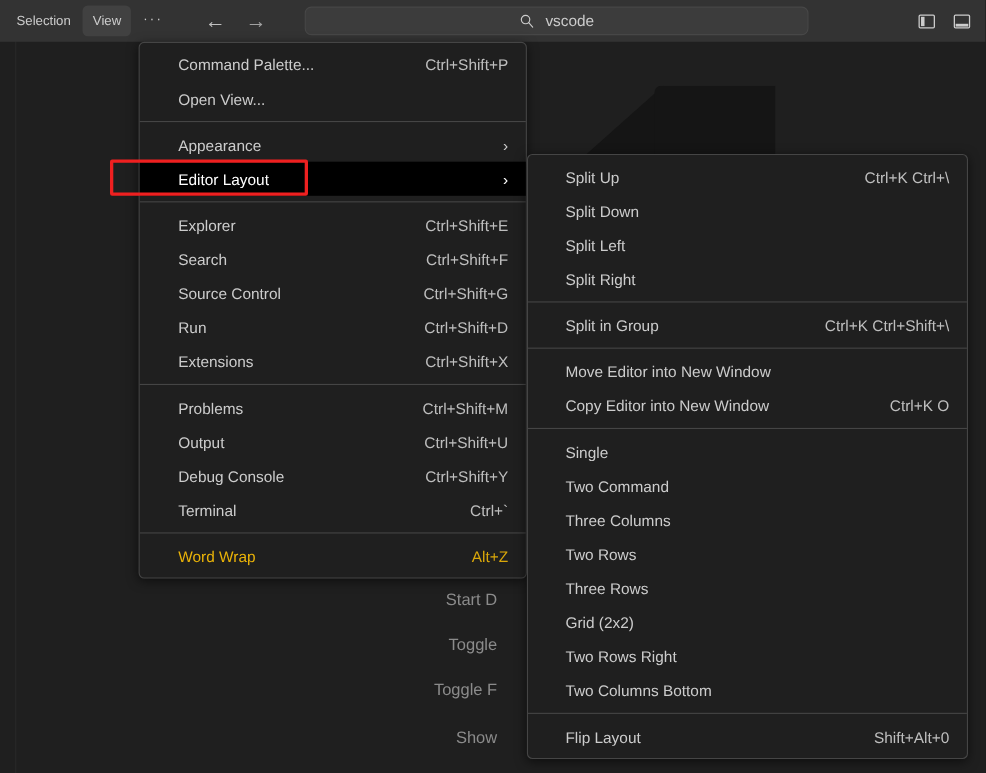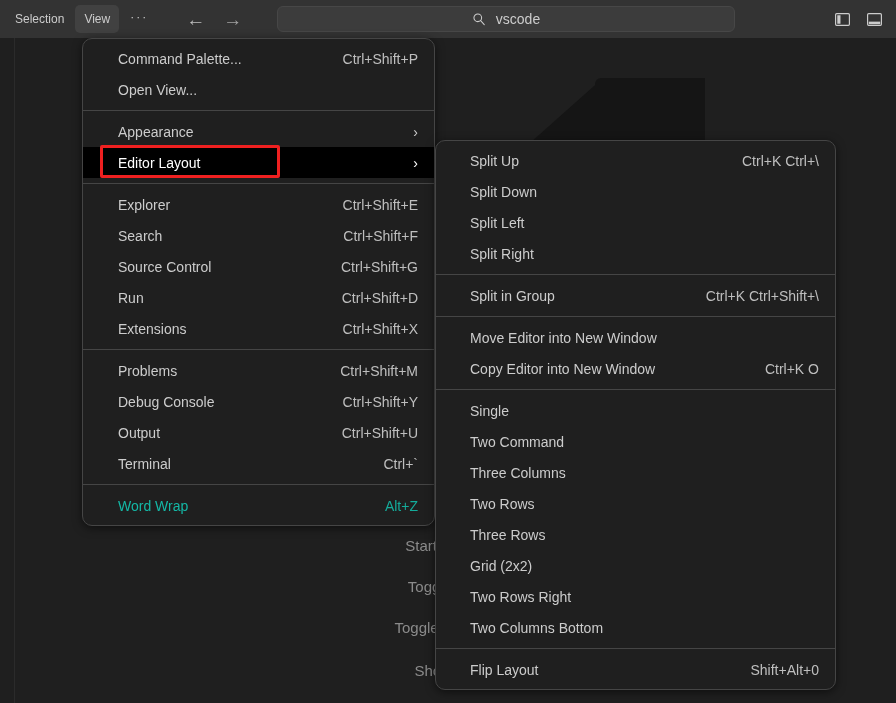--- a/index.html
+++ b/index.html
@@ -150,25 +150,26 @@
     justify-content: center;
     border-radius: 5px;
     cursor: default;
   }
 
   
   .menu {
     position: absolute;
     background: #1f1f1f;
     border: 1px solid #454545;
-    border-radius: 10px;
+    border-radius: 5px;
     box-shadow: 0 2px 10px rgba(0,0,0,.55);
     padding: 4px 0;
     box-sizing: border-box;
     z-index: 20;
+    margin-left: 44px;
   }
   #view-menu {
     left: 82px;
     top: 38px;
     width: 353px;
   }
   #editor-layout-submenu {
     left: 435px;
     top: 140px;
     width: 401px;
@@ -200,21 +201,21 @@
   }
   .menu-row .m-chevron {
     flex: 0 0 auto;
     font-size: 14px;
     color: #cccccc;
     padding-left: 20px;
     padding-right: 4px;
   }
   .menu-row.disabled .m-label,
   .menu-row.disabled .m-key {
-    color: #14b8a6;
+    color: #eab308;
   }
   .menu-row.selected {
     background: #000000;
   }
   .menu-row.selected .m-label,
   .menu-row.selected .m-key,
   .menu-row.selected .m-chevron {
     color: #ffffff;
   }
   .menu-sep {
@@ -331,26 +332,26 @@
     <div class="menu-row">
       <span class="m-label">Extensions</span>
       <span class="m-key">Ctrl+Shift+X</span>
     </div>
     <div class="menu-sep"></div>
     <div class="menu-row">
       <span class="m-label">Problems</span>
       <span class="m-key">Ctrl+Shift+M</span>
     </div>
     <div class="menu-row">
+      <span class="m-label">Output</span>
+      <span class="m-key">Ctrl+Shift+U</span>
+    </div>
+    <div class="menu-row">
       <span class="m-label">Debug Console</span>
       <span class="m-key">Ctrl+Shift+Y</span>
-    </div>
-    <div class="menu-row">
-      <span class="m-label">Output</span>
-      <span class="m-key">Ctrl+Shift+U</span>
     </div>
     <div class="menu-row">
       <span class="m-label">Terminal</span>
       <span class="m-key">Ctrl+`</span>
     </div>
     <div class="menu-sep"></div>
     <div class="menu-row disabled">
       <span class="m-label">Word Wrap</span>
       <span class="m-key">Alt+Z</span>
     </div>

